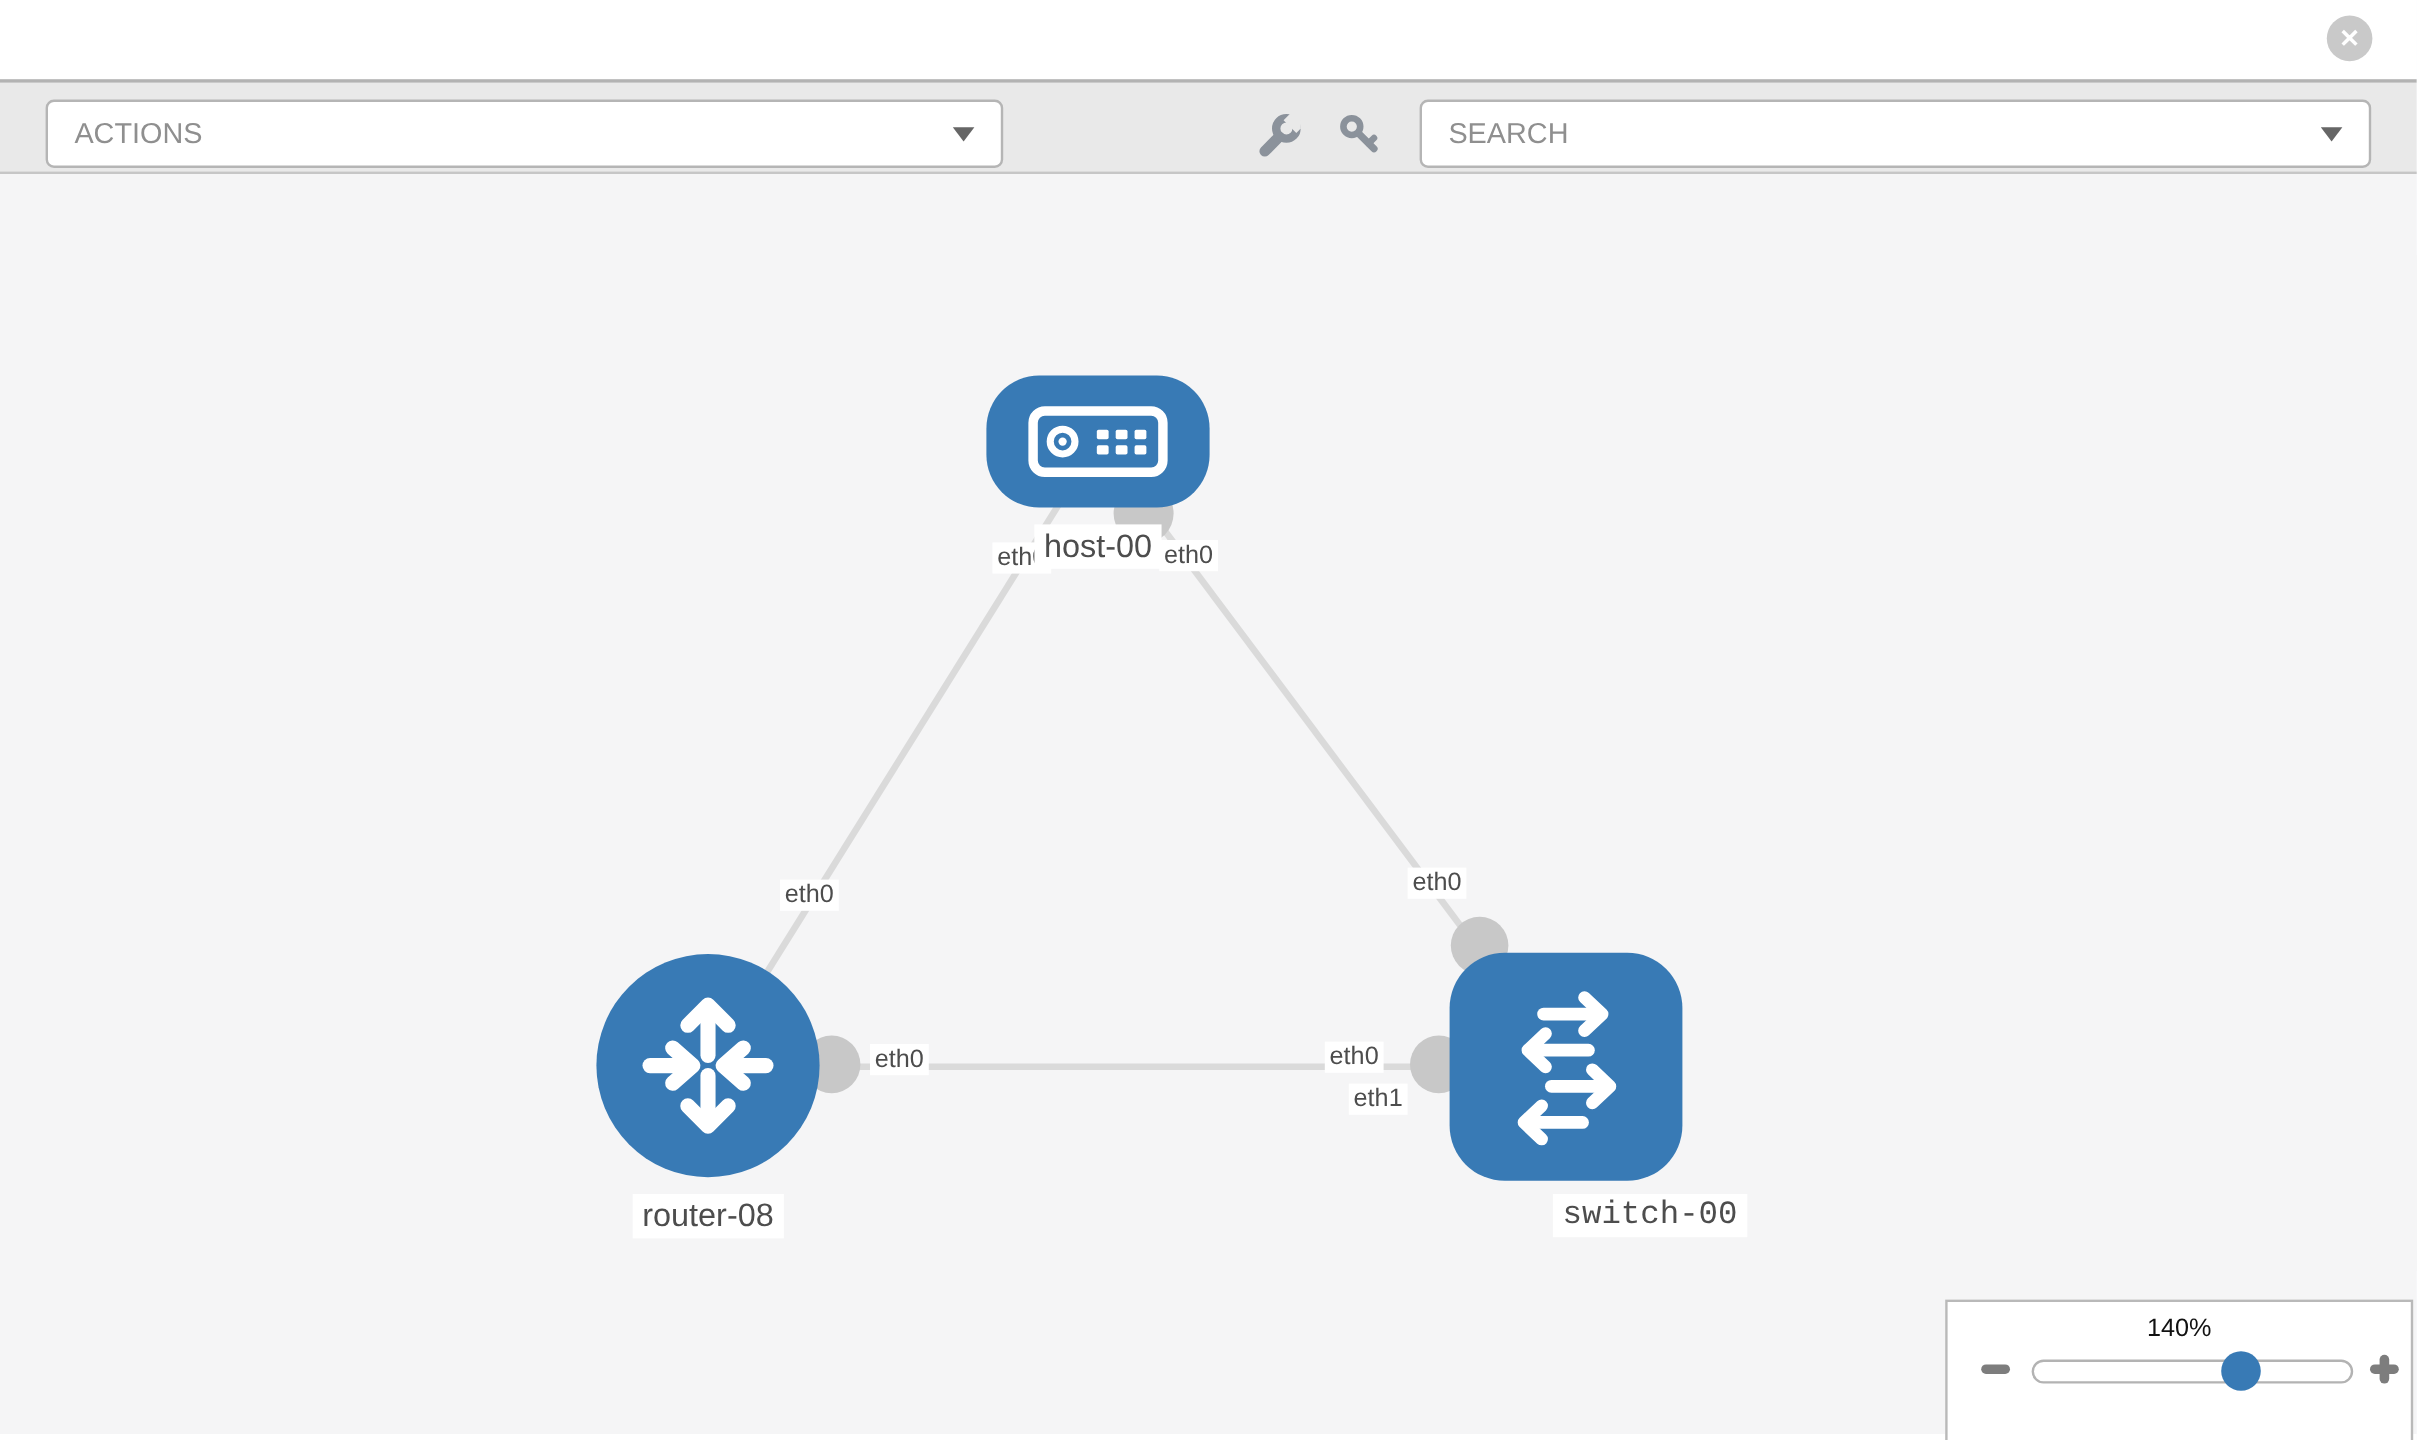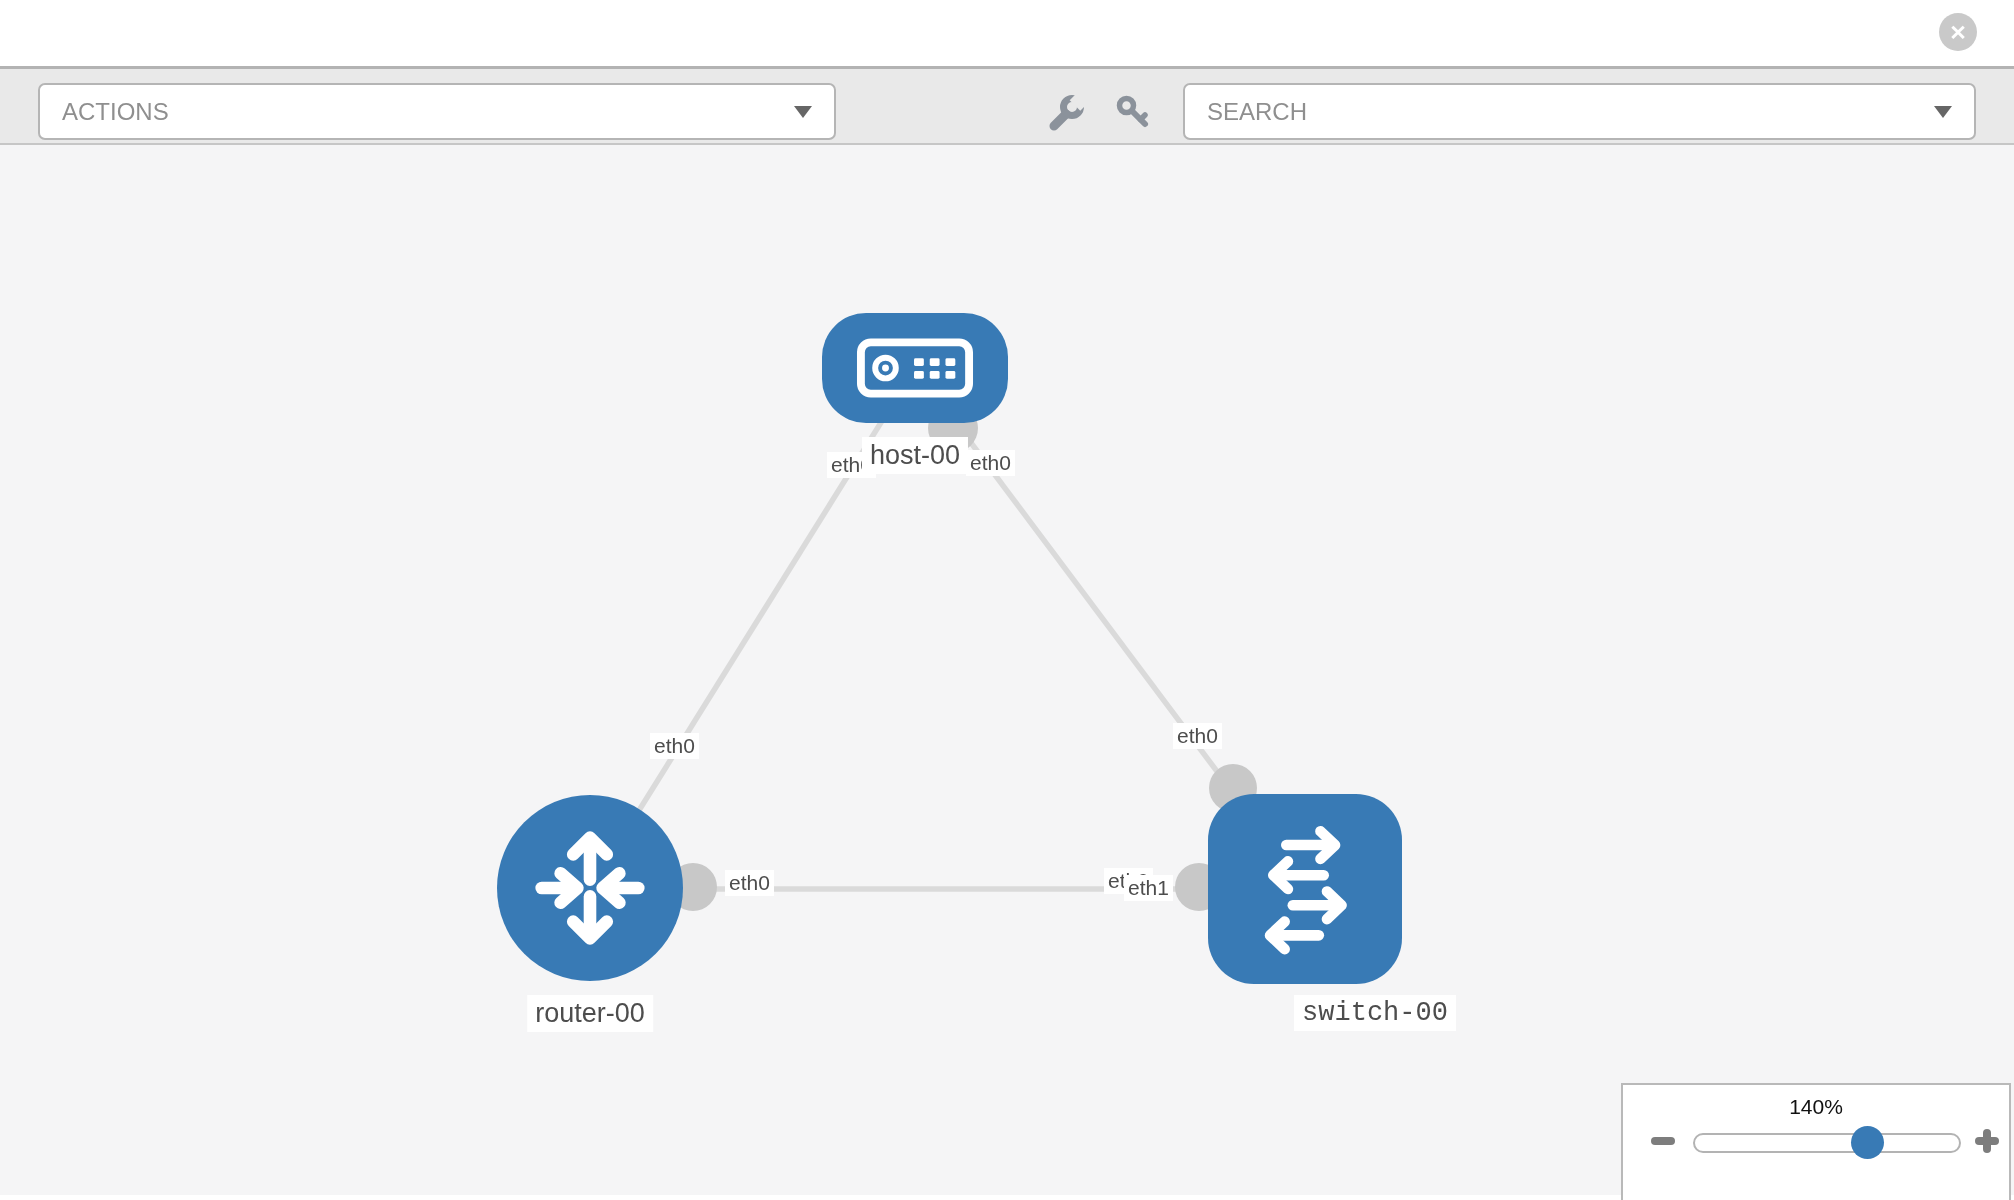--- a/index.html
+++ b/index.html
@@ -46,21 +46,21 @@
   .lbl-switch { left: 1375px; top: 850px; font-family: Liberation Mono, monospace; }
 
   .eth-label { position: absolute; background: #ffffff; color: #4d4d4d; font-size: 21px;
                padding: 1px 4px; white-space: nowrap; z-index: 3; }
   .eth-1 { left: 827px;  top: 307px; }
   .eth-2 { left: 966px;  top: 305px; }
   .eth-3 { left: 650px;  top: 588px; }
   .eth-4 { left: 1173px; top: 578px; }
   .eth-5 { left: 725px;  top: 725px; }
   .eth-6u { left: 1104px; top: 723px; z-index: 3; }
-  .eth-6o { left: 1124px; top: 730px; z-index: 4; }
+  .eth-6o { left: 1124px; top: 758px; z-index: 4; }
 
   
   .zoom-panel { position: absolute; left: 1621px; top: 1083px; width: 390px; height: 135px;
                 background: #ffffff; border: 2px solid #b9b9b9; z-index: 5; }
   .zoom-value { position: absolute; left: 0; top: 10px; width: 100%; text-align: center;
                 color: #111111; font-size: 21px; }
   .zoom-minus { position: absolute; left: 28px; top: 52px; width: 24px; height: 8px;
                 border-radius: 4px; background: #7d7d7d; cursor: pointer; }
   .zoom-plus { position: absolute; left: 352px; top: 44px; width: 24px; height: 24px; cursor: pointer; }
   .zoom-plus::before { content: ""; position: absolute; left: 0; top: 8px; width: 24px; height: 8px;
@@ -159,21 +159,21 @@
           <path d="M54 47 L36 64 L54 81"></path>
         <path d="M60 101 H118"></path>
           <path d="M102 84 L120 101 L102 118"></path>
         <path d="M92 138 H34"></path>
           <path d="M50 121 L32 138 L50 155"></path>
       </g>
     </svg>
   </div>
 
   <div class="node-label lbl-host">host-00</div>
-  <div class="node-label lbl-router">router-00</div>
+  <div class="node-label lbl-router">router-08</div>
   <div class="node-label lbl-switch">switch-00</div>
 
   <div class="eth-label eth-1">eth0</div>
   <div class="eth-label eth-2">eth0</div>
   <div class="eth-label eth-3">eth0</div>
   <div class="eth-label eth-4">eth0</div>
   <div class="eth-label eth-5">eth0</div>
   <div class="eth-label eth-6u">eth0</div>
   <div class="eth-label eth-6o">eth1</div>
 </div>

